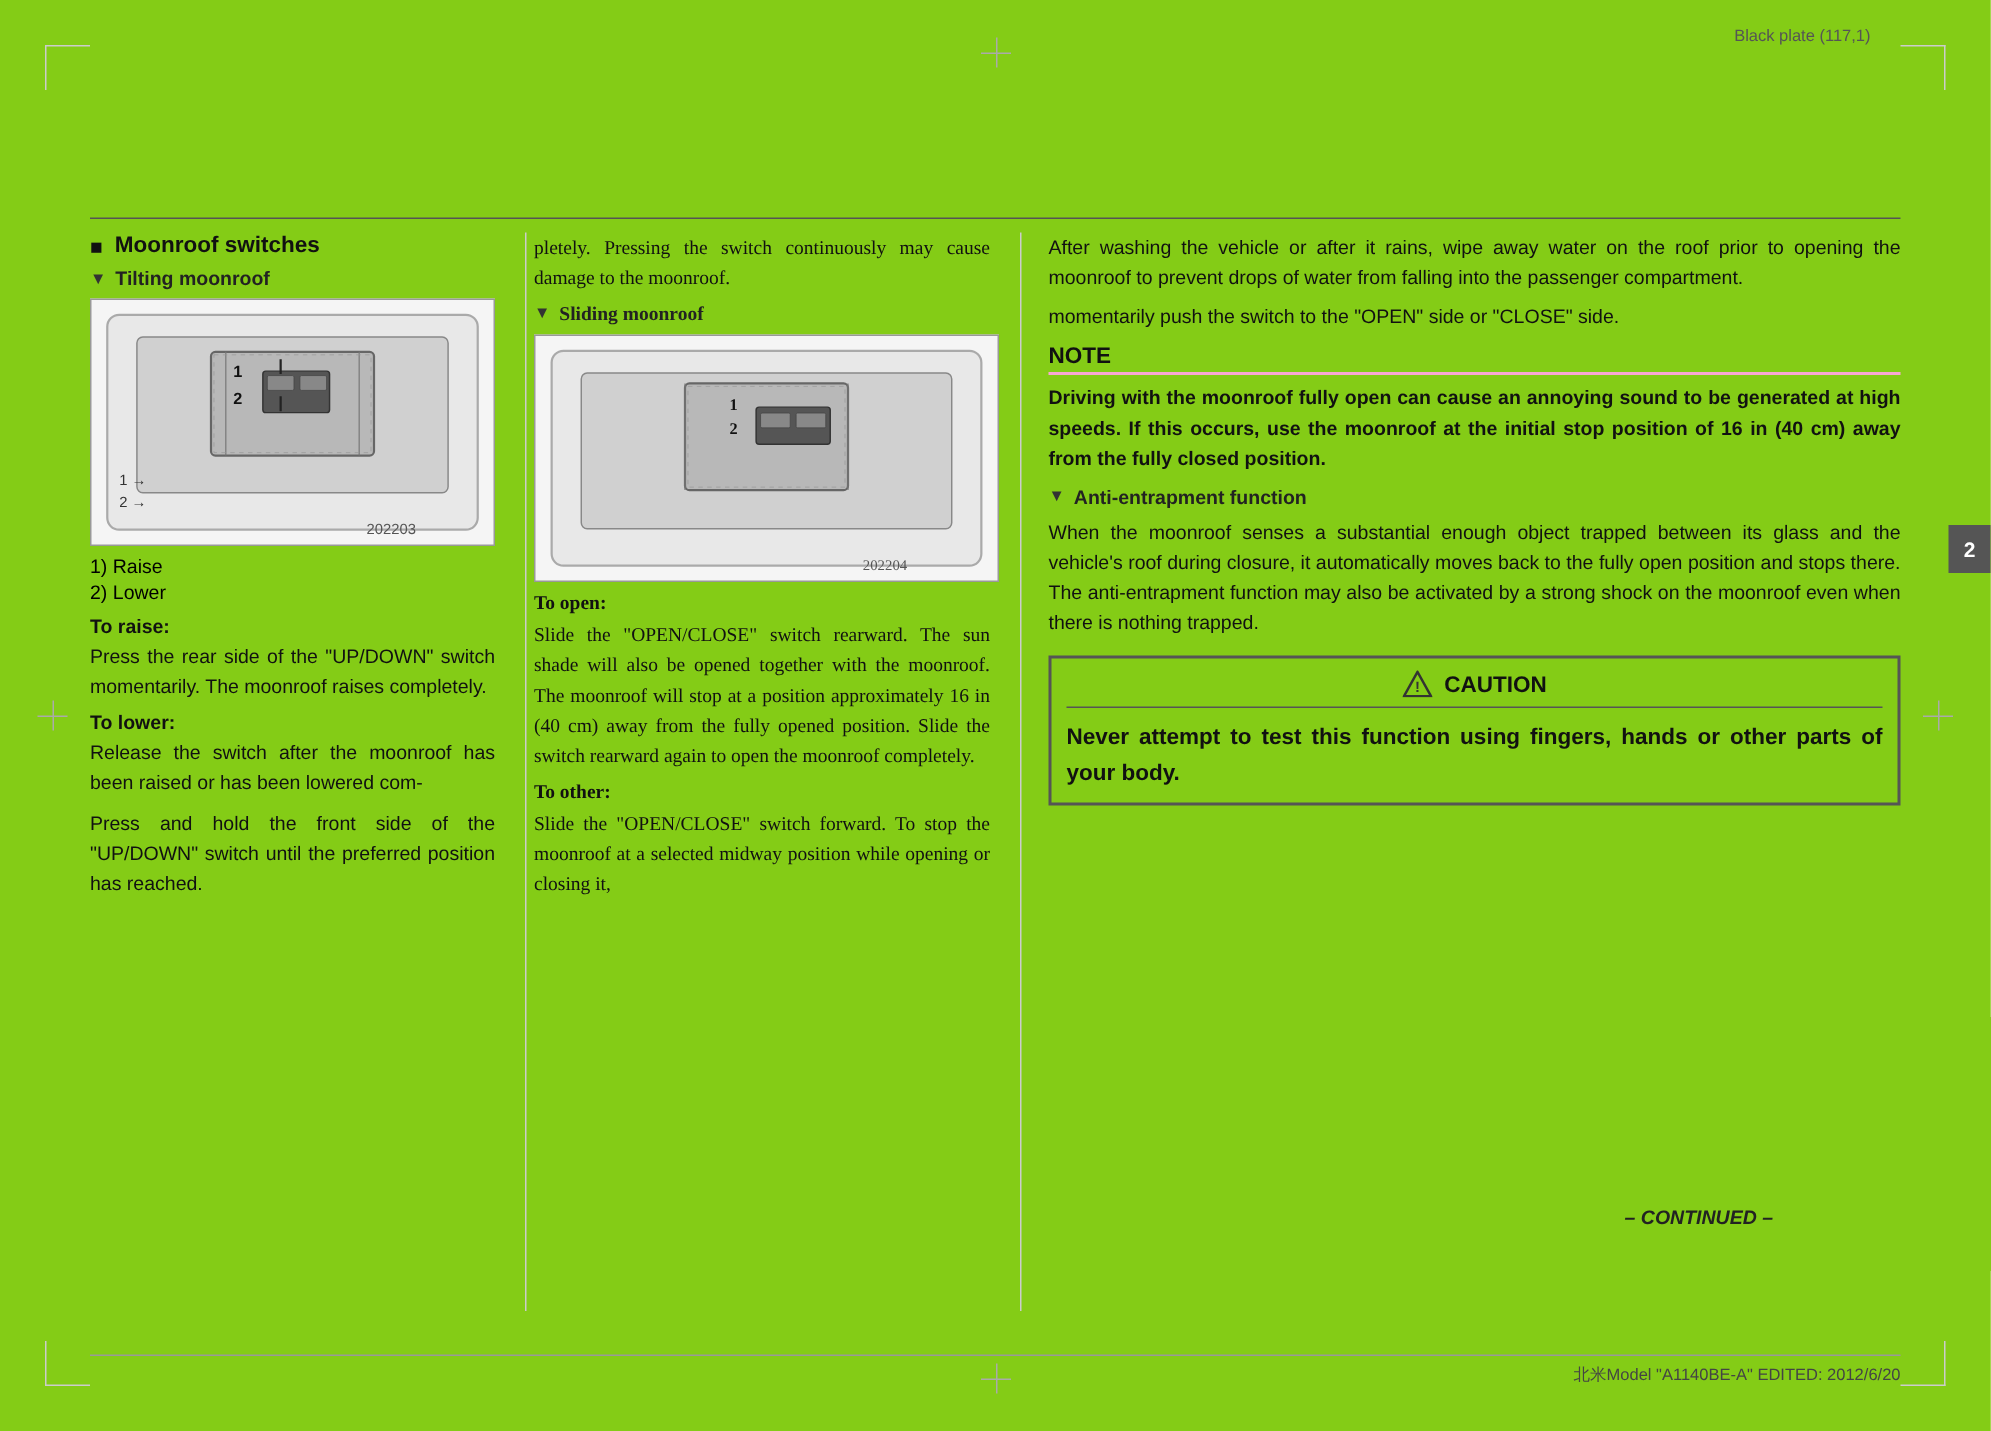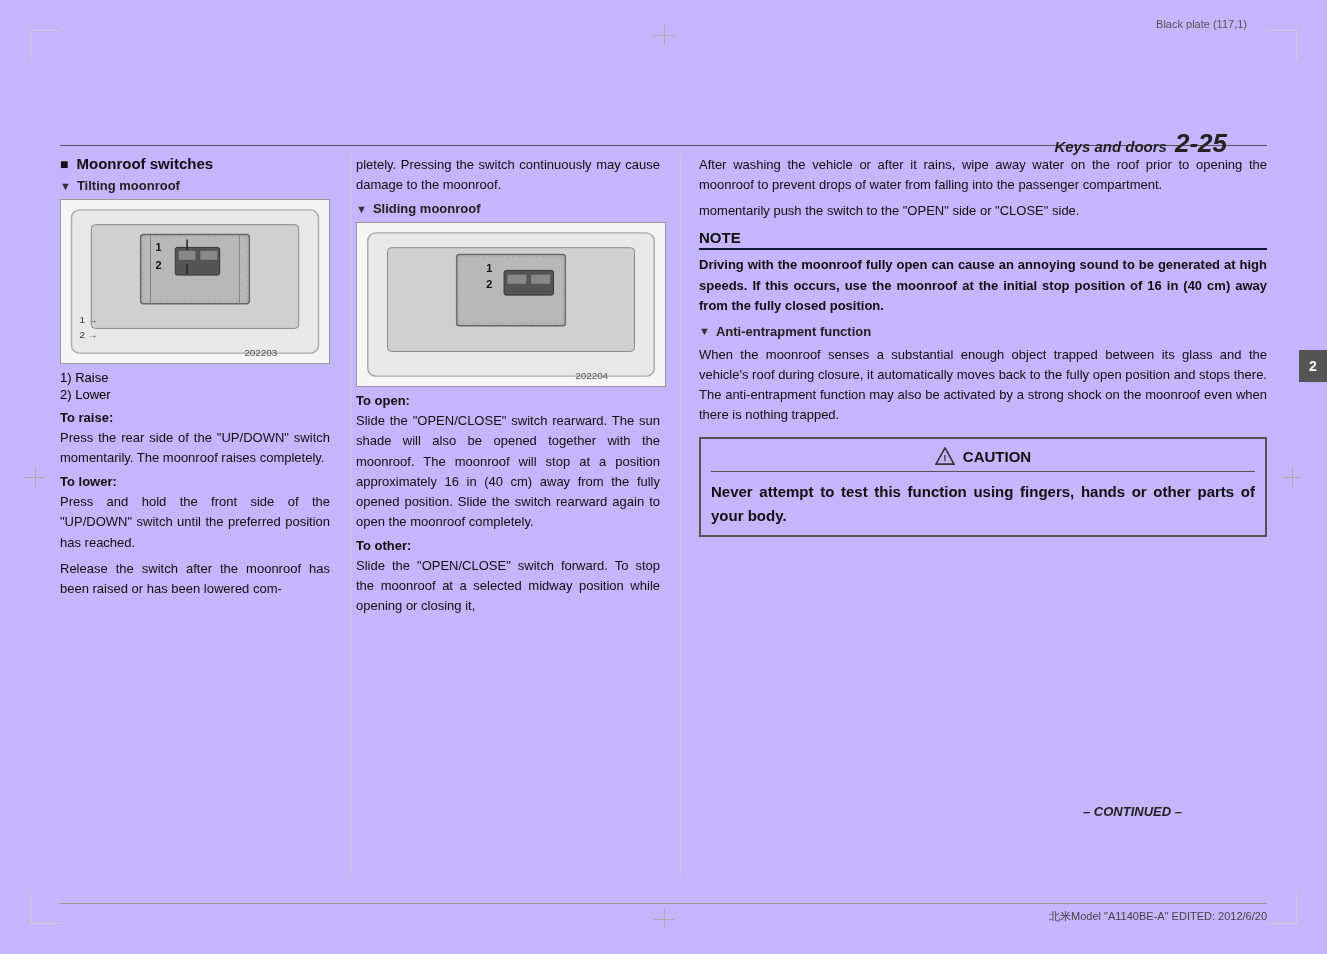--- a/index.html
+++ b/index.html
@@ -10,21 +10,21 @@
       font-family: Arial, sans-serif;
       font-size: 13px;
       overflow: hidden;
       position: relative;
     }
 
     .page-container {
       width: 1327px;
       height: 954px;
       position: relative;
-      background: #c4b5fd;
+      background: #84cc16;
     }
 
     
     .corner-mark {
       position: absolute;
       width: 30px;
       height: 30px;
       border-color: #ccc;
       border-style: solid;
     }
@@ -121,20 +121,21 @@
       padding-right: 20px;
     }
 
     
     .col-mid {
       width: 330px;
       flex-shrink: 0;
       padding-right: 20px;
       padding-left: 5px;
       border-left: 1px solid #ccc;
+      font-family: Liberation Serif, serif;
     }
 
     
     .col-right {
       flex: 1;
       padding-left: 18px;
       border-left: 1px solid #ccc;
     }
 
     
@@ -219,21 +220,21 @@
 
     
     .note-box {
       margin-top: 8px;
       margin-bottom: 8px;
     }
     .note-title {
       font-size: 15px;
       font-weight: bold;
       color: #111;
-      border-bottom: 2px solid #0f172a;
+      border-bottom: 2px solid #f9a8d4;
       margin-bottom: 5px;
       padding-bottom: 2px;
     }
     .note-text {
       font-size: 13px;
       font-weight: bold;
       line-height: 1.55;
       color: #111;
       text-align: justify;
     }
@@ -309,23 +310,20 @@
   <div class="crosshair top-center"></div>
   <div class="crosshair mid-left"></div>
   <div class="crosshair mid-right"></div>
   <div class="crosshair bottom-center"></div>
 
   <div class="top-header">Black plate (117,1)</div>
 
   <div class="page-tab">2</div>
 
   <div class="header-rule"></div>
-  <div class="header-title">
-    <span>Keys and doors</span><span class="page-num">2-25</span>
-  </div>
 
   <div class="main-content">
 
     <div class="col-left">
       <div class="section-title">Moonroof switches</div>
       <div class="subsection-title">Tilting moonroof</div>
 
       <div class="diagram-box left-diagram">
         <svg class="diagram-svg" viewBox="0 0 270 165" xmlns="http://www.w3.org/2000/svg">
 
@@ -370,23 +368,23 @@
           <span>2)</span>
           <span>Lower</span>
         </li>
       </ul>
 
 
       <div class="subsection-heading">To raise:</div>
       <p class="body-text">Press the rear side of the "UP/DOWN" switch momentarily. The moonroof raises completely.</p>
 
       <div class="subsection-heading">To lower:</div>
+      <p class="body-text">Release the switch after the moonroof has been raised or has been lowered com-</p>
+
       <p class="body-text">Press and hold the front side of the "UP/DOWN" switch until the preferred position has reached.</p>
-
-      <p class="body-text">Release the switch after the moonroof has been raised or has been lowered com-</p>
     </div>
 
     <div class="col-mid">
       <p class="body-text">pletely. Pressing the switch continuously may cause damage to the moonroof.</p>
 
       <div class="subsection-title">Sliding moonroof</div>
 
       <div class="diagram-box mid-diagram">
         <svg class="diagram-svg" viewBox="0 0 310 165" xmlns="http://www.w3.org/2000/svg">
 

